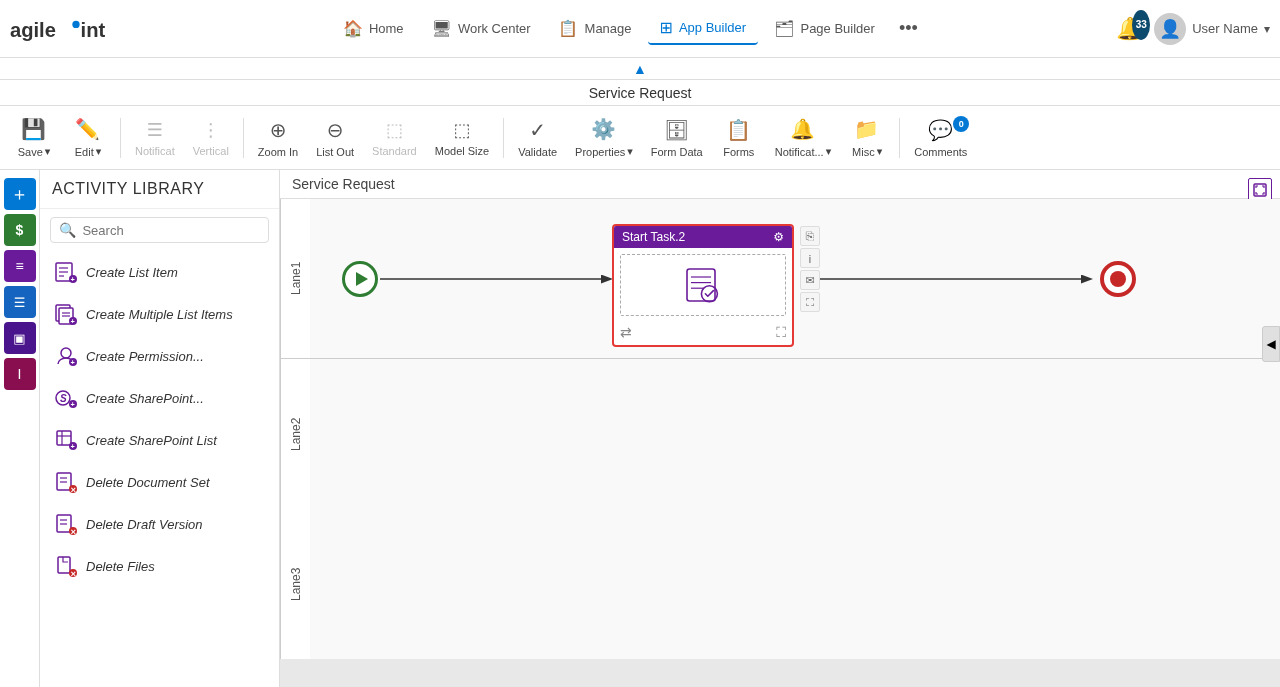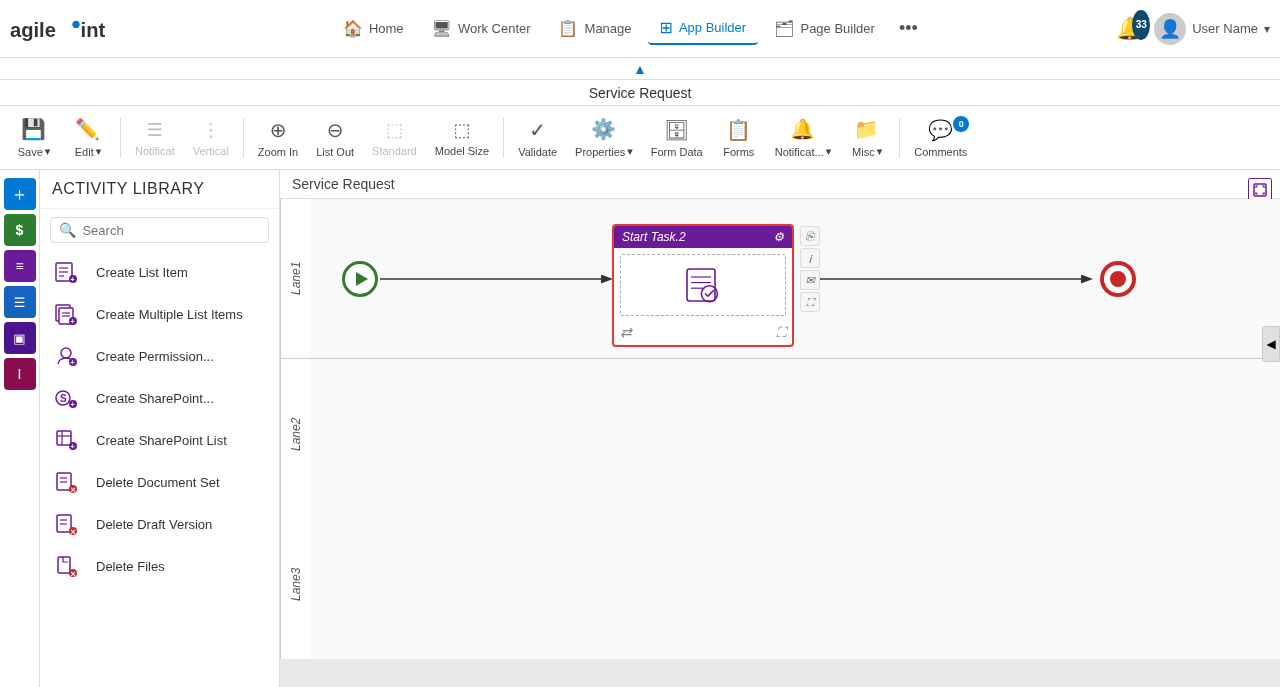--- a/index.html
+++ b/index.html
@@ -92,35 +92,35 @@
     .search-box {
       display: flex; align-items: center; margin: 8px 10px; border: 1px solid #ddd;
       border-radius: 4px; padding: 4px 8px; gap: 6px;
     }
     .search-box input {
       border: none; outline: none; font-size: 13px; color: #1d4ed8; width: 100%; background: transparent;
     }
     .search-icon-svg { color: #aaa; font-size: 14px; }
     .activity-list { overflow-y: auto; flex: 1; }
     .activity-item {
-      display: flex; align-items: center; gap: 16px; padding: 7px 12px;
-      cursor: pointer; color: #333; font-size: 13px;
+      display: flex; align-items: center; gap: 6px; padding: 7px 12px;
+      cursor: pointer; color: #333; font-size: 13px; font-style: italic;
     }
     .activity-item .ai-icon { width: 28px; height: 28px; display: flex; align-items: center; justify-content: center; }
     .activity-item .ai-icon svg { width: 24px; height: 24px; }
 
     
     .canvas-area { flex: 1; background: #e8e8e8; position: relative; overflow: hidden; }
     .canvas-header {
       background: #fff; padding: 6px 12px; border-bottom: 1px solid #ddd;
       font-size: 13px; color: #333; display: flex; align-items: center; justify-content: space-between;
     }
     .canvas-header-title { font-size: 14px; color: #444; }
 
-    .canvas-content { position: relative; width: 100%; height: calc(100% - 34px); overflow: hidden; font-style: italic; }
+    .canvas-content { position: relative; width: 100%; height: calc(100% - 34px); overflow: hidden; }
 
     
     .lane {
       display: flex; border-bottom: 1px solid #ccc; position: relative;
     }
     .lane-label {
       width: 30px; background: #fff; border-right: 1px solid #ccc;
       display: flex; align-items: center; justify-content: center;
       font-size: 12px; color: #555; writing-mode: vertical-rl; transform: rotate(180deg);
       min-height: 150px;

